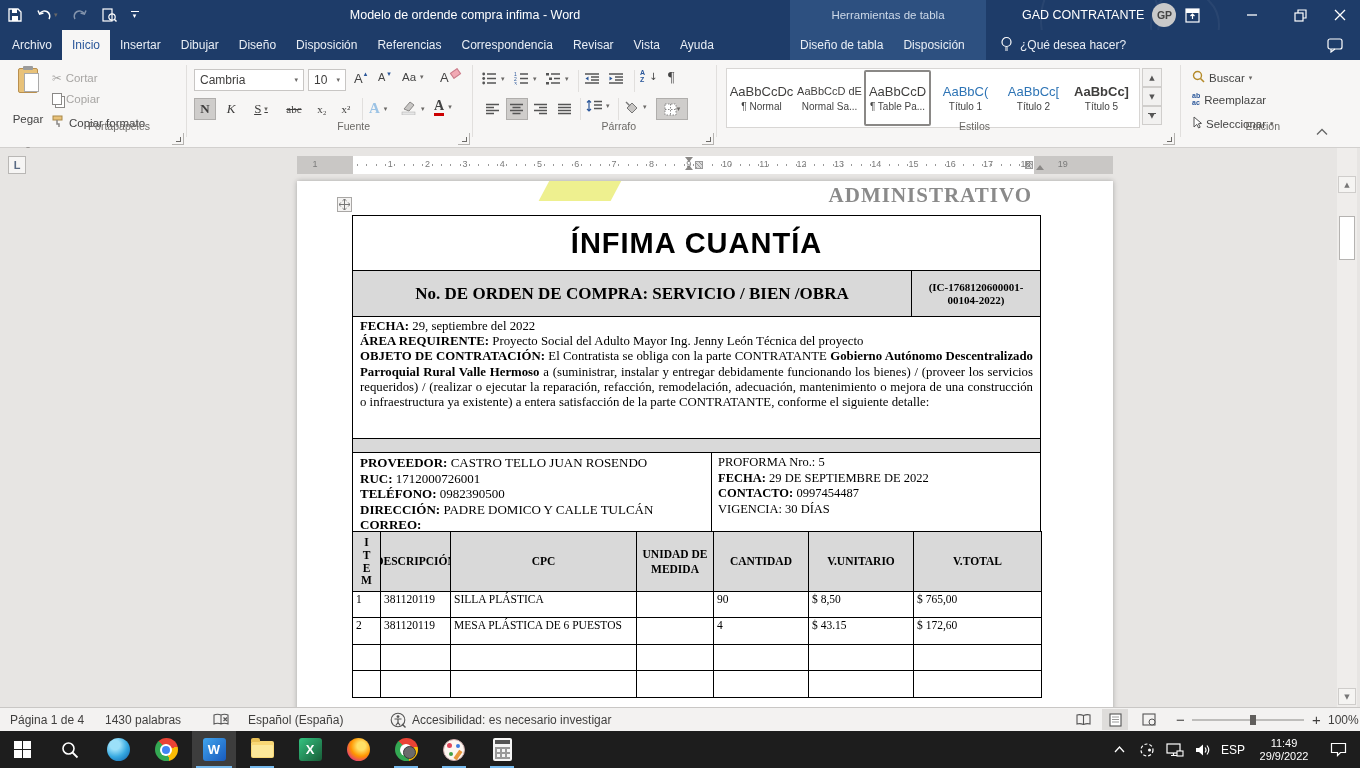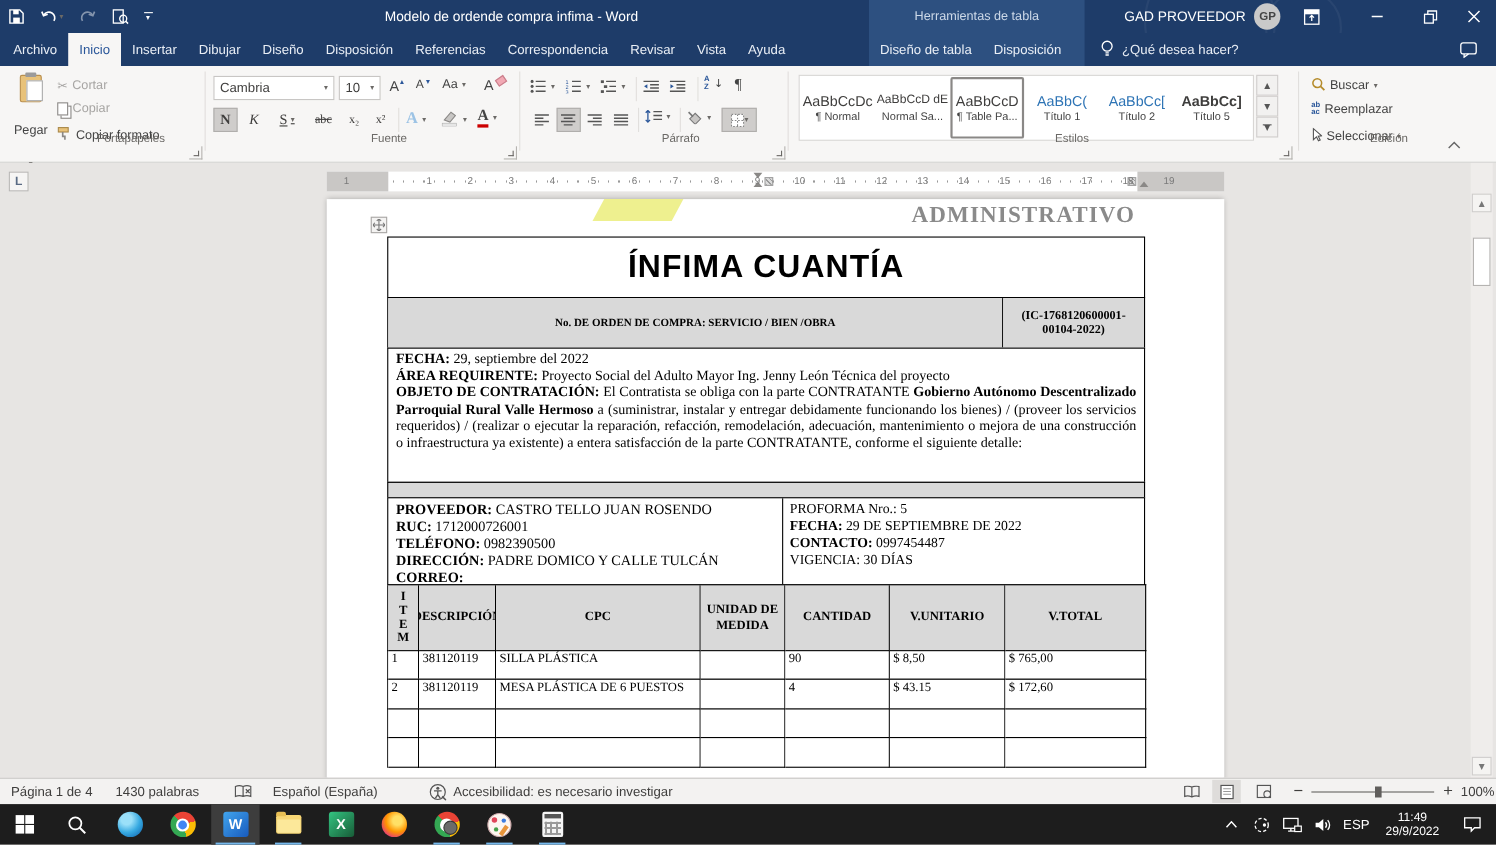--- a/index.html
+++ b/index.html
@@ -120,21 +120,21 @@
           </svg>
         </span>
       <span class="qbtn" style="flex-direction:column;gap:0">
           <span style="width:8px;border-top:1px solid #fff"></span>
           <span class="car" style="color:#fff">▾</span>
         </span>
     </div>
     <div class="title-text">Modelo de ordende compra infima  -  Word</div>
     <div class="ctx-a">Herramientas de tabla</div>
     <div class="account">
-      <span>GAD PROVEEDOR</span>
+      <span>GAD CONTRATANTE</span>
       <span class="avatar">GP</span>
     </div>
     <div class="winbtn" style="left:1172px">
         <svg width="15" height="15">
           <rect x="1" y="1" width="13" height="13" fill="none" stroke="#fff" stroke-width="1.2"></rect>
           <rect x="1" y="1" width="13" height="4" fill="#fff"></rect>
           <path d="M7.5 11 L7.5 6 M5.5 8 L7.5 6 L9.5 8" stroke="#fff" stroke-width="1.2" fill="none"></path>
         </svg>
       </div>
     <div class="winbtn" style="left:1232px">
@@ -491,21 +491,21 @@
           </svg>
         </div>
 
       <div class="dtable">
 
         <div class="trow first" style="height:56px;display:flex;align-items:center;justify-content:center">
           <span style="font-family:'Liberation Sans',sans-serif;font-weight:800;font-size:29px;letter-spacing:1px">ÍNFIMA CUANTÍA</span>
         </div>
 
         <div class="trow" style="height:47px;display:flex">
-          <div class="shade" style="width:559px;border-right:1px solid #000;display:flex;align-items:center;justify-content:center;font-weight:700;font-size:10px">No. DE ORDEN DE COMPRA:  SERVICIO / BIEN /OBRA</div>
+          <div class="shade" style="width:559px;border-right:1px solid #000;display:flex;align-items:center;justify-content:center;font-weight:700;font-size:17px">No. DE ORDEN DE COMPRA:  SERVICIO / BIEN /OBRA</div>
           <div class="shade" style="flex:1;display:flex;align-items:center;justify-content:center">
             <span style="display:inline-block;width:106px;text-align:center;font-weight:700;font-size:11px;line-height:13px">(IC-1768120600001-00104-2022)</span>
           </div>
         </div>
 
         <div class="trow" style="height:123px;padding:2px 7px;font-size:12.8px;line-height:15.2px">
           <div><span class="b">FECHA:</span><span class="i"> 29, septiembre del 2022</span></div>
           <div><span class="b">ÁREA REQUIRENTE:</span><span class="i"> Proyecto Social del Adulto Mayor Ing. Jenny León Técnica del proyecto</span></div>
           <div style="text-align:justify">
             <span class="b">OBJETO DE CONTRATACIÓN:</span><span> El Contratista se obliga con la parte </span><span class="i">CONTRATANTE</span><span class="b i"> Gobierno Autónomo Descentralizado Parroquial Rural Valle Hermoso</span><span class="i"> a (suministrar, instalar y entregar debidamente funcionando los bienes) / (proveer los servicios requeridos) / (realizar o ejecutar la reparación, refacción, remodelación, adecuación, mantenimiento o mejora de una construcción o infraestructura ya existente)</span><span> a entera satisfacción de la parte </span><span class="i">CONTRATANTE,</span><span> conforme el siguiente detalle:</span>

